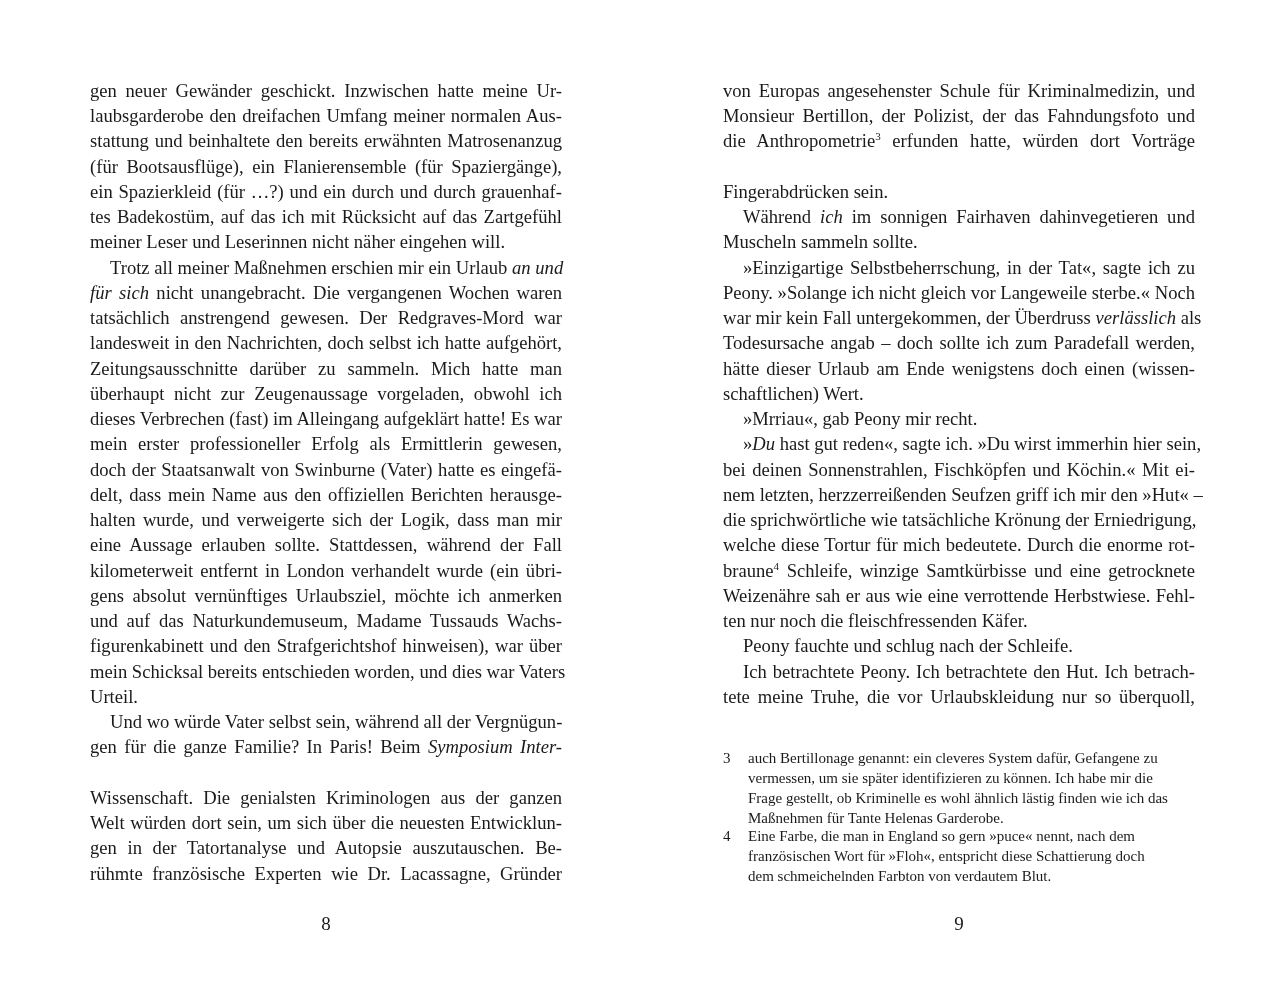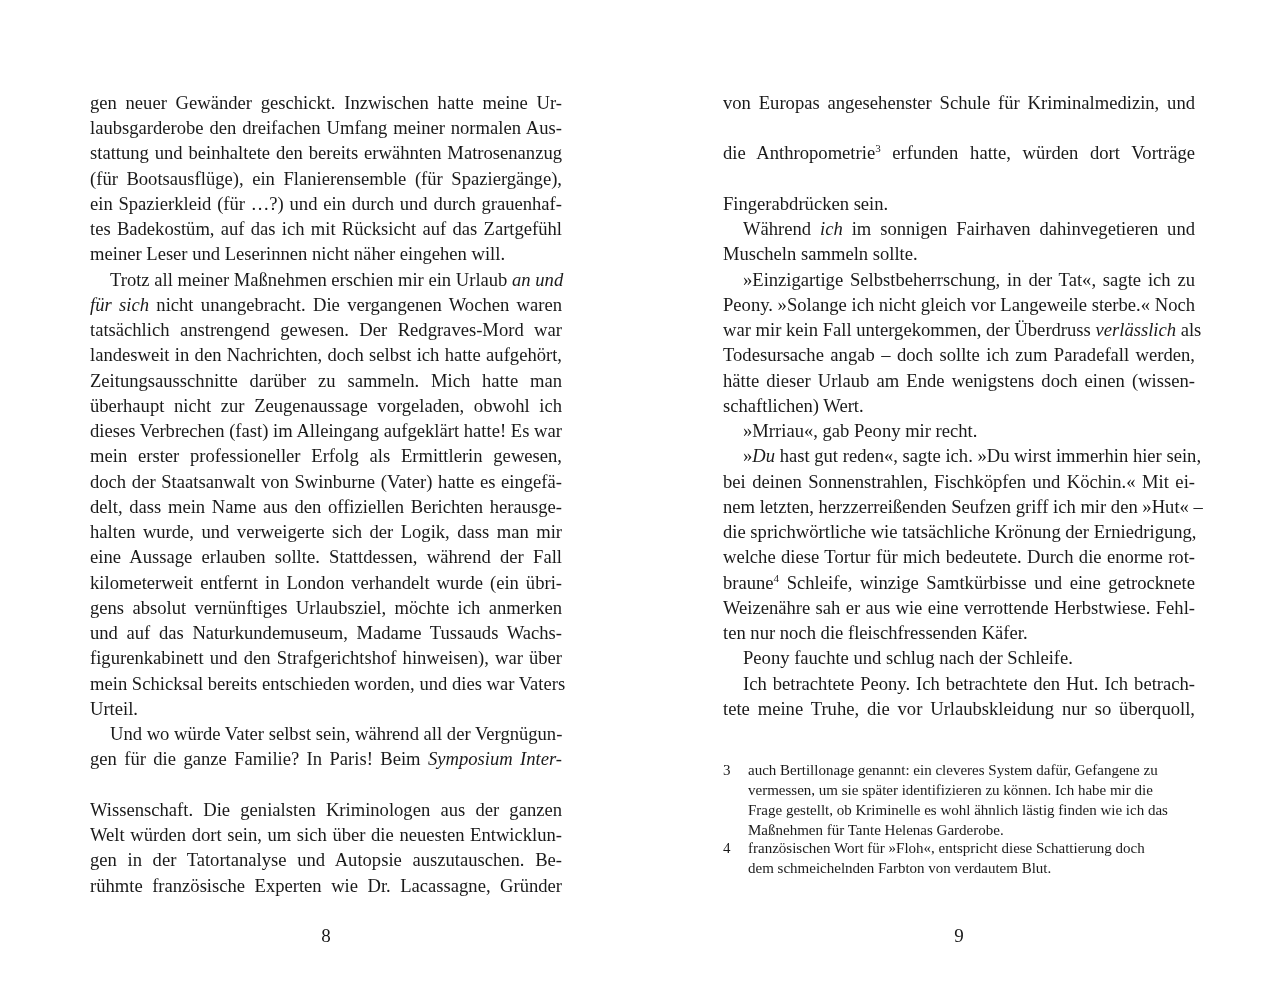--- a/index.html
+++ b/index.html
@@ -1,18 +1,18 @@
 <!DOCTYPE html>
 <html><head>
 <meta charset="utf-8">
 <style>
   html, body { margin: 0; padding: 0; background: #ffffff; }
   body { width: 1285px; height: 1000px; position: relative; overflow: hidden;
          font-family: "Liberation Serif", "DejaVu Serif", serif; color: #1a1a1a; }
-  .page { position: absolute; top: 12px; height: 768px; }
+  .page { position: absolute; top: 0; height: 768px; }
   .page.left { left: 90px; width: 472px; }
   .page.right { left: 723px; width: 472px; }
   .line { position: absolute; left: 0; width: 100%; height: 25px; font-size: 18.6px; line-height: 25px;
           text-align: justify; text-align-last: justify; white-space: nowrap; }
   .line.last { text-align-last: left; }
   .line.indent { padding-left: 20px; box-sizing: border-box; }
   .line i { font-style: italic; }
   .fn { position: absolute; left: 0; width: 100%; font-size: 15px; line-height: 20px; }
   .fn-num { position: absolute; left: 0; top: 0; }
   .fn-text { position: absolute; left: 25px; top: 0; white-space: nowrap; }
@@ -56,20 +56,21 @@
   <div class="line" style="top:785px">Wissenschaft. Die genialsten Kriminologen aus der ganzen</div>
   <div class="line" style="top:810px">Welt würden dort sein, um sich über die neuesten Entwicklun-</div>
   <div class="line" style="top:835px">gen in der Tatortanalyse und Autopsie auszutauschen. Be-</div>
   <div class="line" style="top:861px">rühmte französische Experten wie Dr. Lacassagne, Gründer</div>
 
   <div class="pagenum">8</div>
 </div>
 
 <div class="page right">
   <div class="line" style="top:78px">von Europas angesehenster Schule für Kriminalmedizin, und</div>
+  <div class="line" style="top:103px">Monsieur Bertillon, der Polizist, der das Fahndungsfoto und</div>
   <div class="line" style="top:128px"><span>die Anthropometrie</span><sup>3</sup><span> erfunden hatte, würden dort Vorträge</span></div>
   <div class="line last" style="top:179px">Fingerabdrücken sein.</div>
 
   <div class="line indent" style="top:204px"><span>Während </span><i>ich</i><span> im sonnigen Fairhaven dahinvegetieren und</span></div>
   <div class="line last" style="top:229px">Muscheln sammeln sollte.</div>
 
   <div class="line indent" style="top:255px">»Einzigartige Selbstbeherrschung, in der Tat«, sagte ich zu</div>
   <div class="line" style="top:280px">Peony. »Solange ich nicht gleich vor Langeweile sterbe.« Noch</div>
   <div class="line" style="top:305px"><span>war mir kein Fall untergekommen, der Überdruss </span><i>verlässlich</i><span> als</span></div>
   <div class="line" style="top:330px">Todesursache angab – doch sollte ich zum Paradefall werden,</div>
@@ -97,19 +98,20 @@
     <span class="fn-text">
       <span class="fn-line">auch Bertillonage genannt: ein cleveres System dafür, Gefangene zu</span>
       <span class="fn-line">vermessen, um sie später identifizieren zu können. Ich habe mir die</span>
       <span class="fn-line">Frage gestellt, ob Kriminelle es wohl ähnlich lästig finden wie ich das</span>
       <span class="fn-line">Maßnehmen für Tante Helenas Garderobe.</span>
     </span>
   </div>
   <div class="fn" style="top:826px">
     <span class="fn-num">4</span>
     <span class="fn-text">
+      <span class="fn-line">Eine Farbe, die man in England so gern »puce« nennt, nach dem</span>
       <span class="fn-line">französischen Wort für »Floh«, entspricht diese Schattierung doch</span>
       <span class="fn-line">dem schmeichelnden Farbton von verdautem Blut.</span>
     </span>
   </div>
 
   <div class="pagenum">9</div>
 </div>
 
 </body></html>

